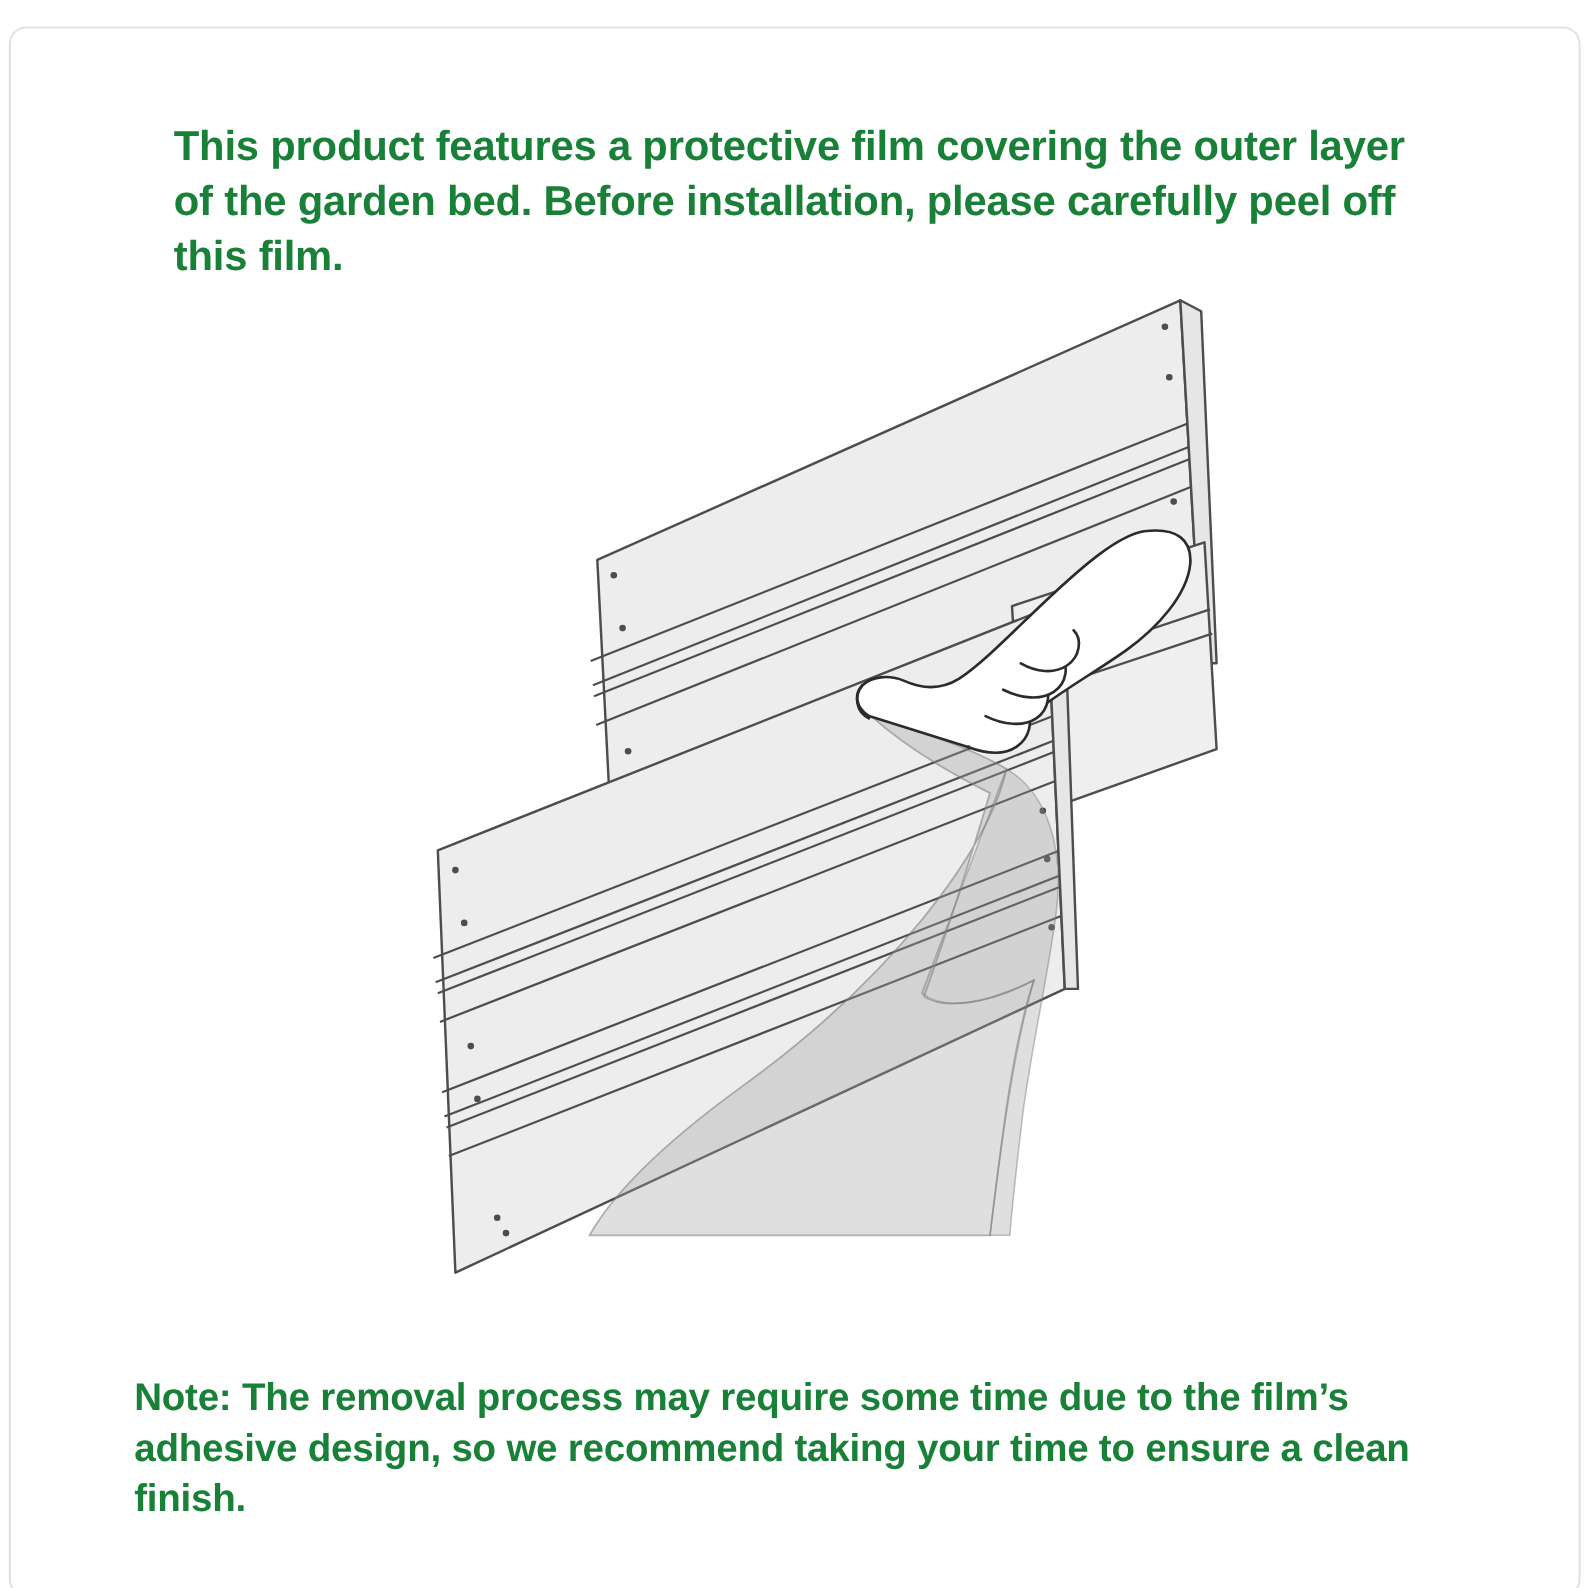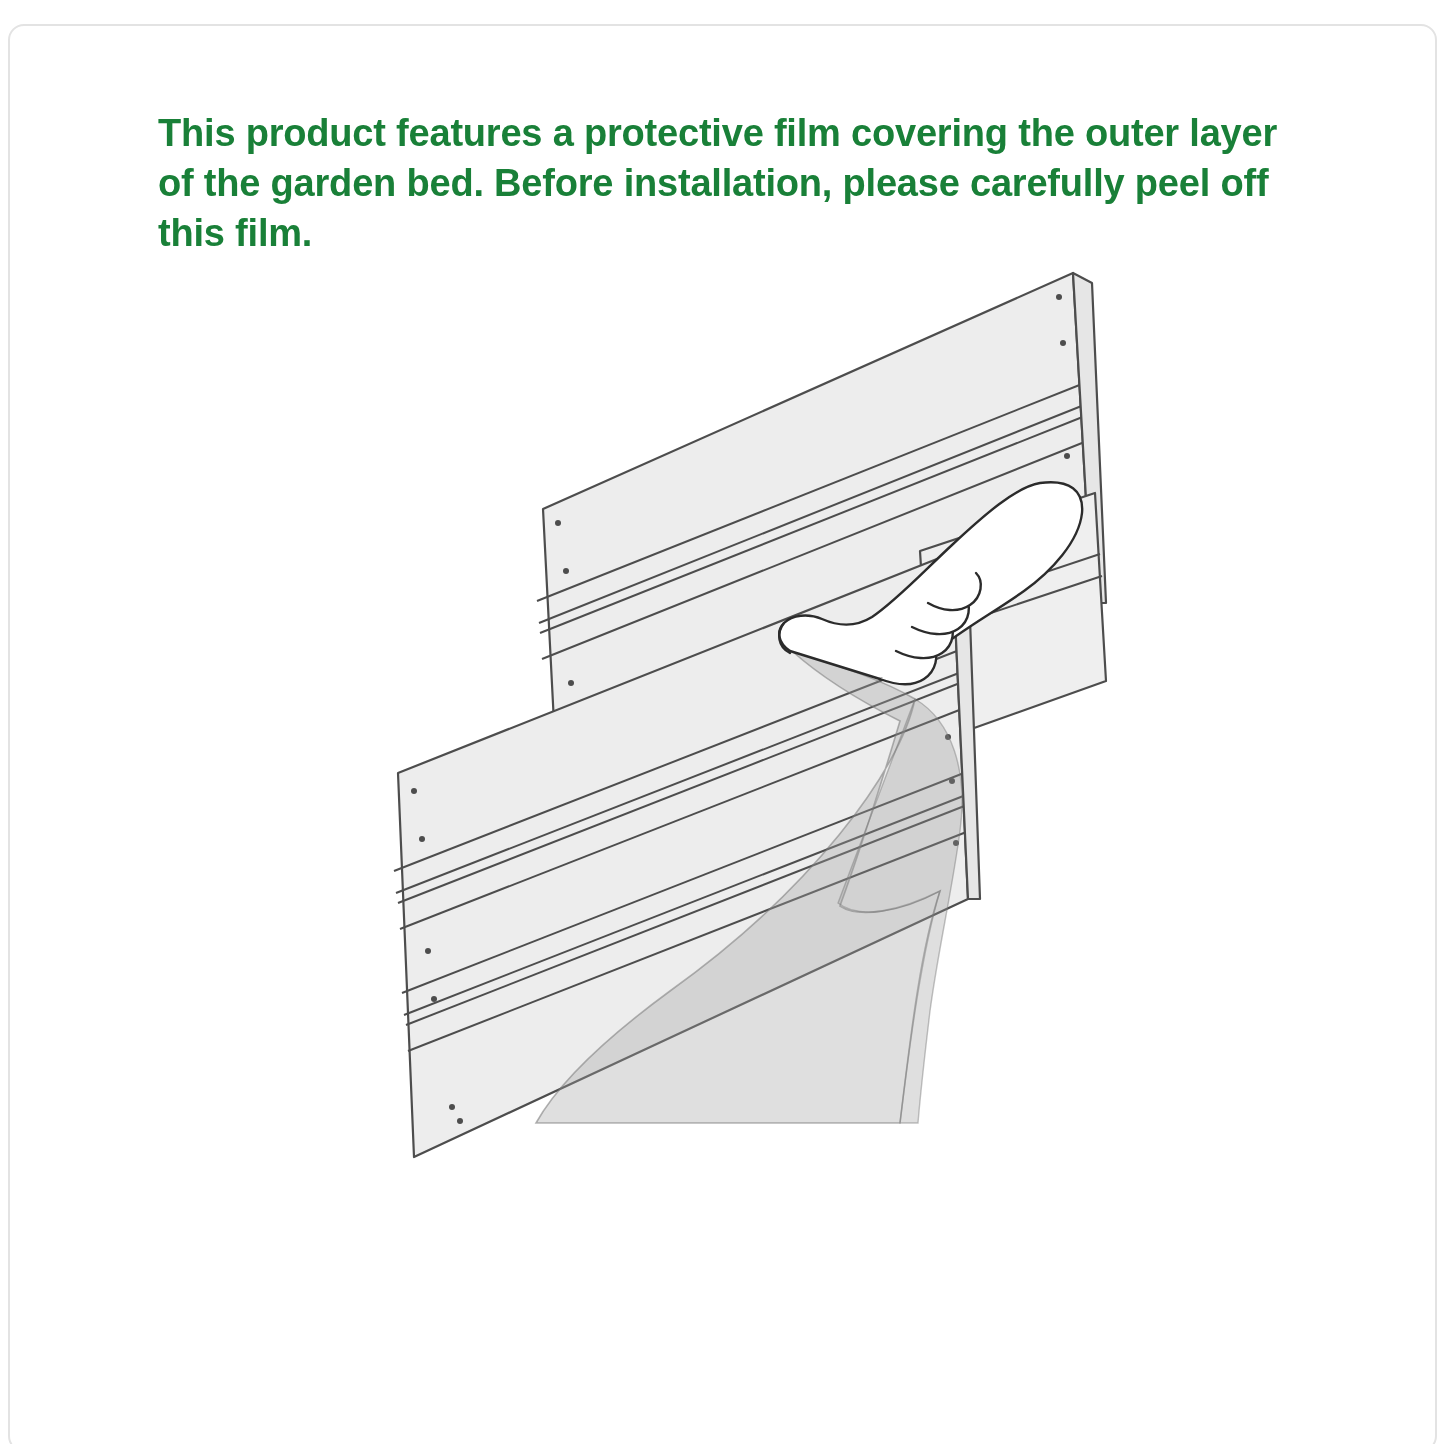--- a/index.html
+++ b/index.html
@@ -177,14 +177,15 @@
                  C614,394 616,378 608,368" fill="#ffffff"></path>
         <path d="M572,376 C588,384 606,386 618,378
                  C630,370 632,354 624,344" fill="#ffffff"></path>
         <path d="M588,352 C602,360 618,362 630,354
                  C642,346 644,330 636,322" fill="#ffffff"></path>
         <path d="M444,372 C436,382 438,396 450,402" fill="none"></path>
       </g>
     </svg>
   </div>
 
+  <div class="note">Note: The removal process may require some time due to the film’s adhesive design, so we recommend taking your time to ensure a clean finish.</div>
 
 </div>
 
 </body></html>

